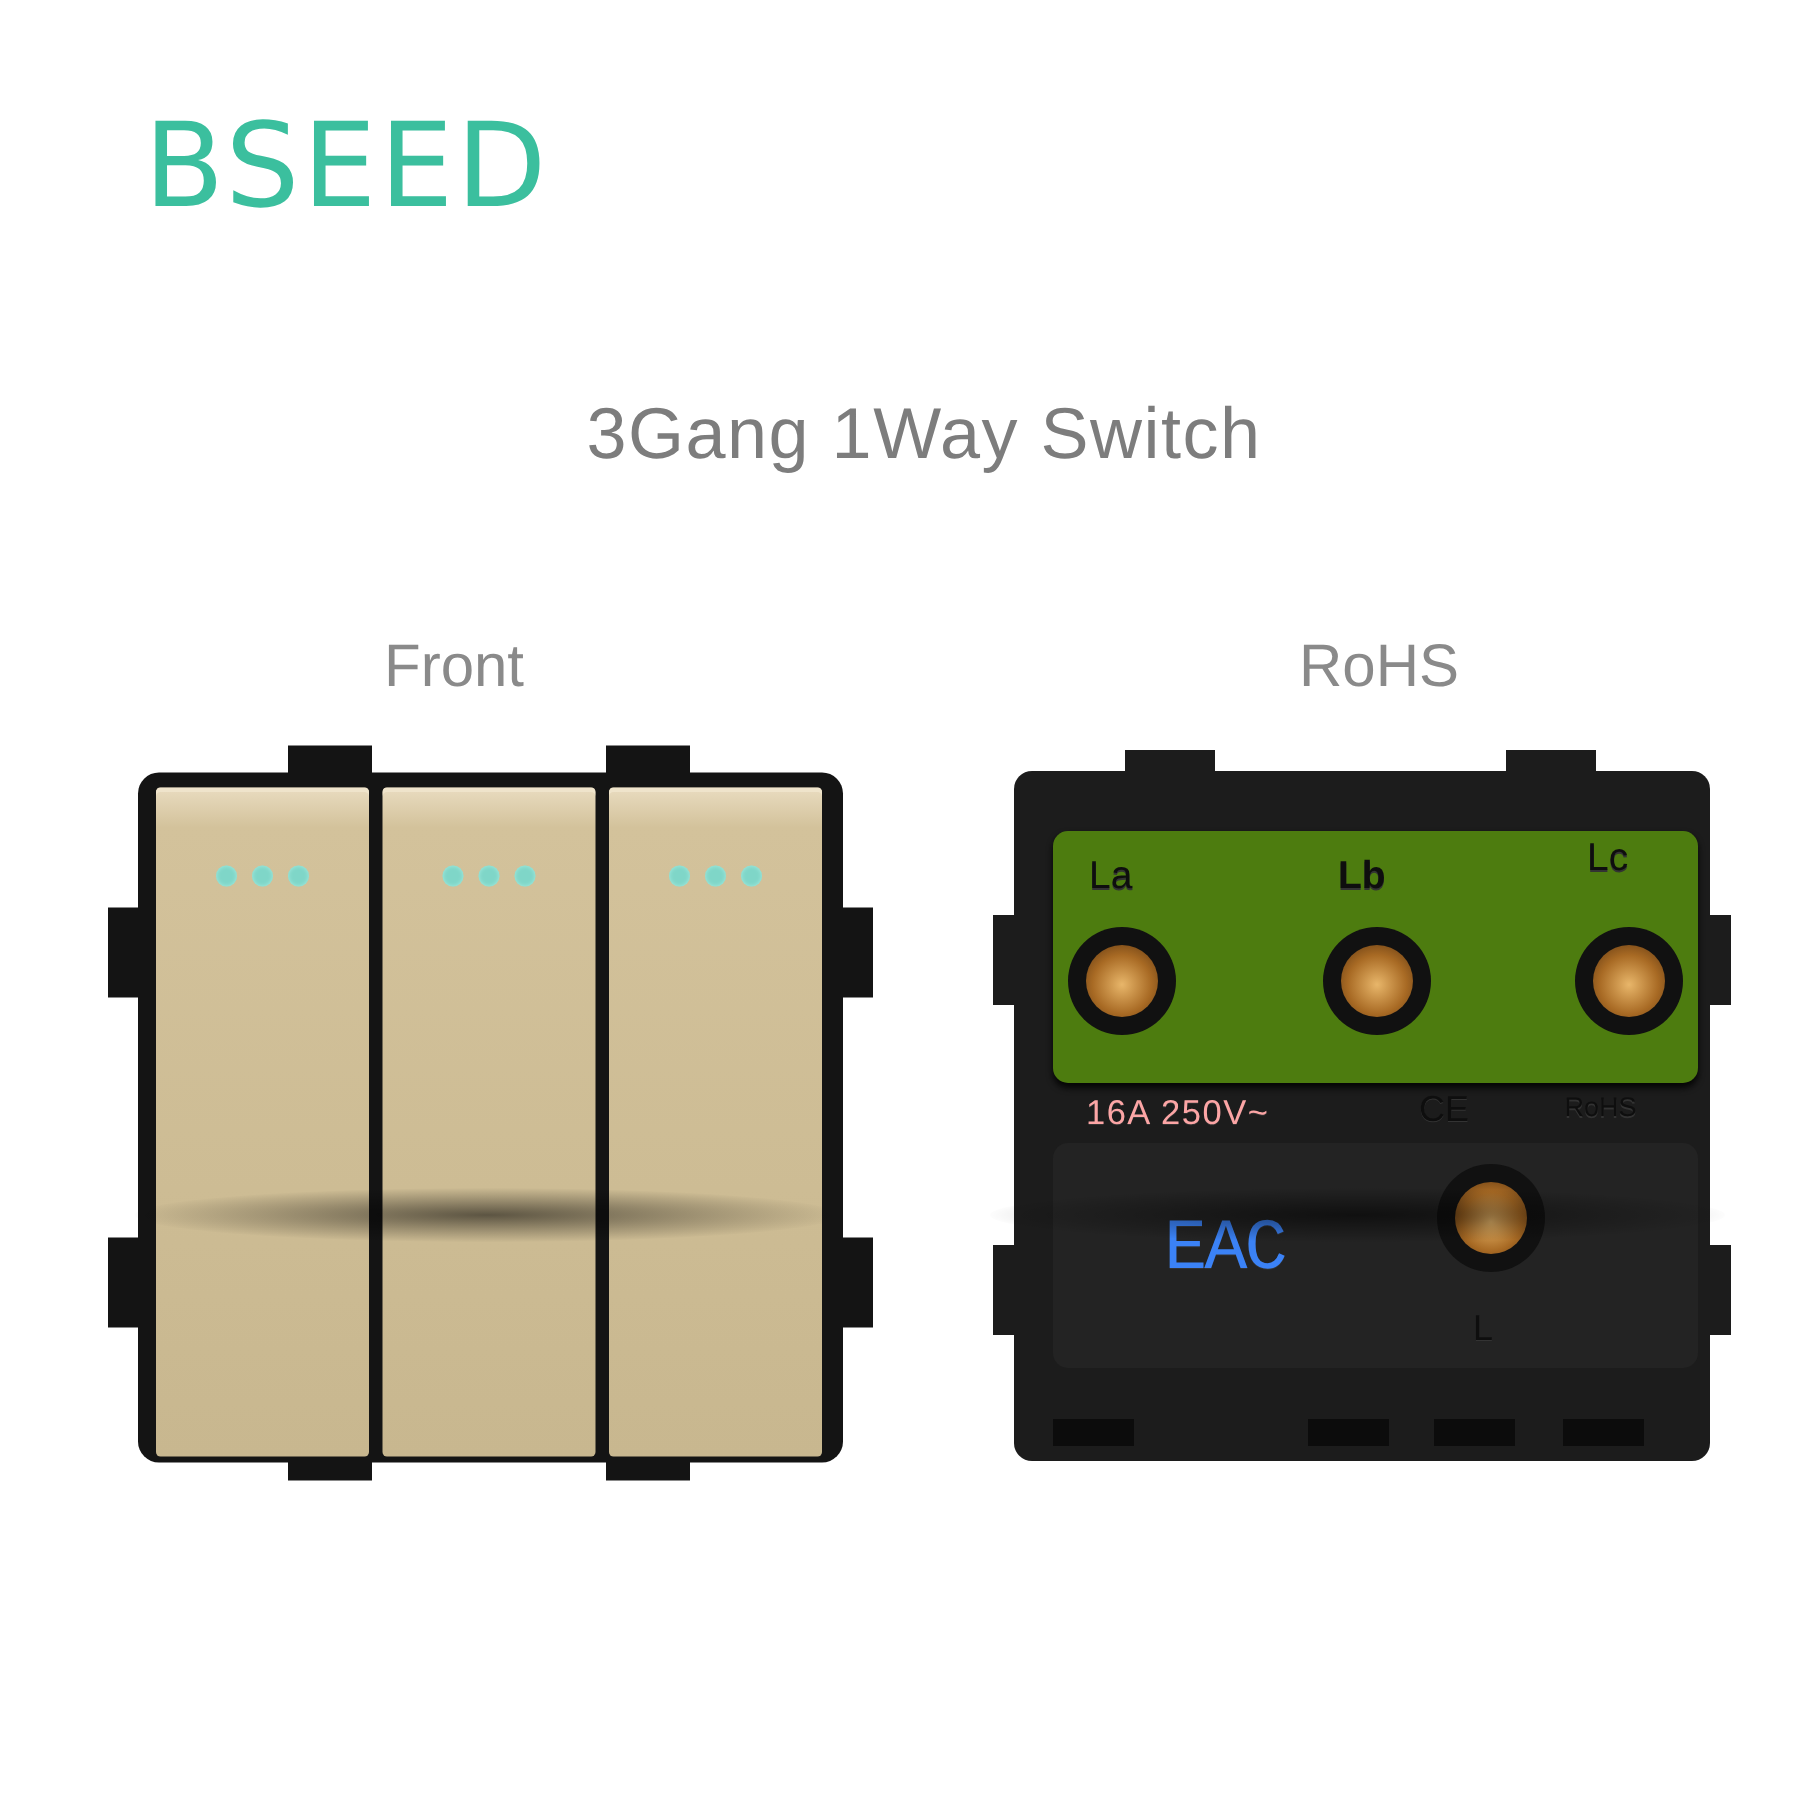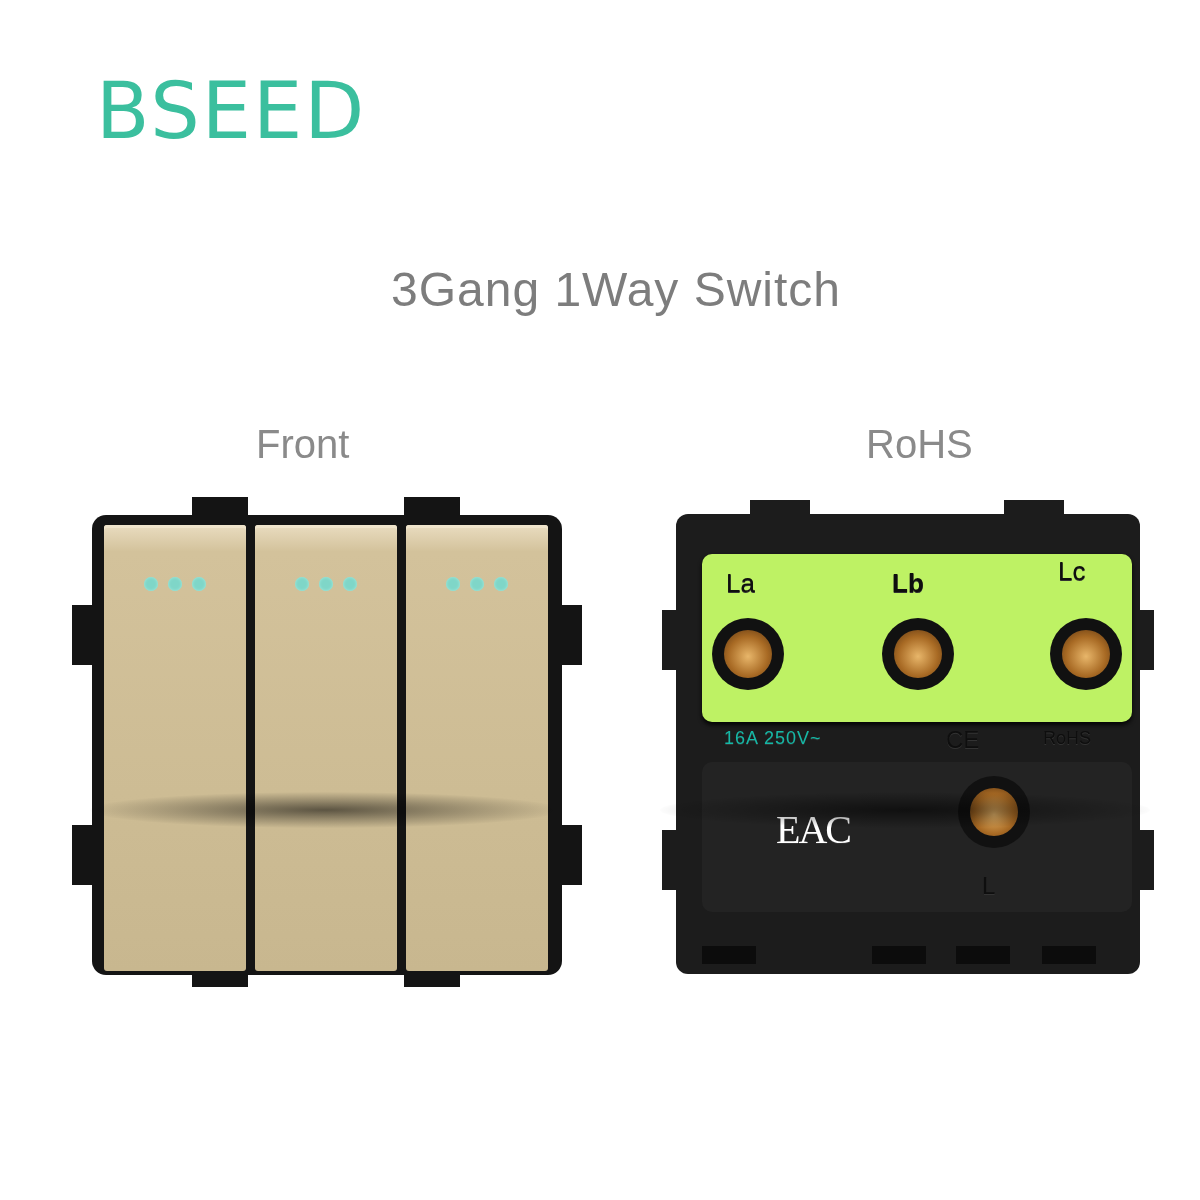--- a/index.html
+++ b/index.html
@@ -14,29 +14,29 @@
   .front-unit { position:absolute; left:92px; top:505px; width:470px; height:470px; }
   .frame { position:absolute; left:0; top:10px; width:470px; height:460px; background:#141414; border-radius:14px; }
   .tab { position:absolute; background:#141414; }
   .rocker { position:absolute; top:20px; width:142px; height:446px; background:linear-gradient(180deg,#e9dcc0 0%,#d3c29b 6%,#cdbc94 60%,#c8b78f 100%); border-radius:3px; box-shadow: inset 0 3px 0 #efe4cb; }
   .dots { position:absolute; top:52px; left:0; width:100%; display:flex; justify-content:center; gap:10px; }
   .dot { width:14px; height:14px; border-radius:50%; background:#7fd6c8; box-shadow:0 0 3px #a8ece0 inset; }
 
   
   .back-unit { position:absolute; left:668px; top:500px; width:480px; height:480px; }
   .back-frame { position:absolute; left:8px; top:14px; width:464px; height:460px; background:#1c1c1c; border-radius:12px; }
-  .terminal-block { position:absolute; left:26px; top:40px; width:430px; height:168px; background:#bef264; border-radius:10px; box-shadow:0 3px 4px #050505; }
+  .terminal-block { position:absolute; left:26px; top:40px; width:430px; height:168px; background:#4d7c0f; border-radius:10px; box-shadow:0 3px 4px #050505; }
   .lower-block { position:absolute; left:26px; top:248px; width:430px; height:150px; background:#232323; border-radius:10px; }
   .term-label { position:absolute; font-size:26px; color:#0e0e0e; text-shadow:0 1px 0 #333; }
   .screw { position:absolute; width:72px; height:72px; border-radius:50%; background:#111; display:flex; align-items:center; justify-content:center; }
   .screw-inner { width:48px; height:48px; border-radius:50%; background:radial-gradient(circle at 50% 55%,#e8b66a 0%,#a86a24 55%,#5a3410 100%); }
-  .rating { position:absolute; left:48px; top:214px; font-size:18px; color:#14b8a6; letter-spacing:1px; text-shadow:0 1px 0 #333; }
+  .rating { position:absolute; left:48px; top:214px; font-size:23px; color:#fca5a5; letter-spacing:1px; text-shadow:0 1px 0 #333; }
   .ce { position:absolute; left:270px; top:212px; font-size:24px; color:#0e0e0e; text-shadow:0 1px 0 #333; }
   .rohs { position:absolute; left:367px; top:214px; font-size:18px; color:#0e0e0e; text-shadow:0 1px 0 #333; }
-  .eac { position:absolute; left:100px; top:292px; font-size:40px; color:#ffffff; letter-spacing:-2px; text-shadow:0 1px 0 #333; font-family:Liberation Serif, serif; }
+  .eac { position:absolute; left:100px; top:292px; font-size:48px; color:#3b82f6; letter-spacing:-2px; text-shadow:0 1px 0 #333; font-family:Liberation Mono, monospace; }
   .l-label { position:absolute; left:306px; top:358px; font-size:24px; color:#0e0e0e; text-shadow:0 1px 0 #333; }
   .slot { position:absolute; bottom:10px; width:54px; height:18px; background:#0c0c0c; }
 
   .shadow { position:absolute; top:792px; height:36px; border-radius:50%; background:radial-gradient(ellipse at center, rgba(0,0,0,0.55) 0%, rgba(0,0,0,0.2) 45%, rgba(0,0,0,0) 72%); }
 </style>
 </head>
 <body>
 
 <div class="logo">BSEED</div>
 <div class="title">3Gang 1Way Switch</div>

